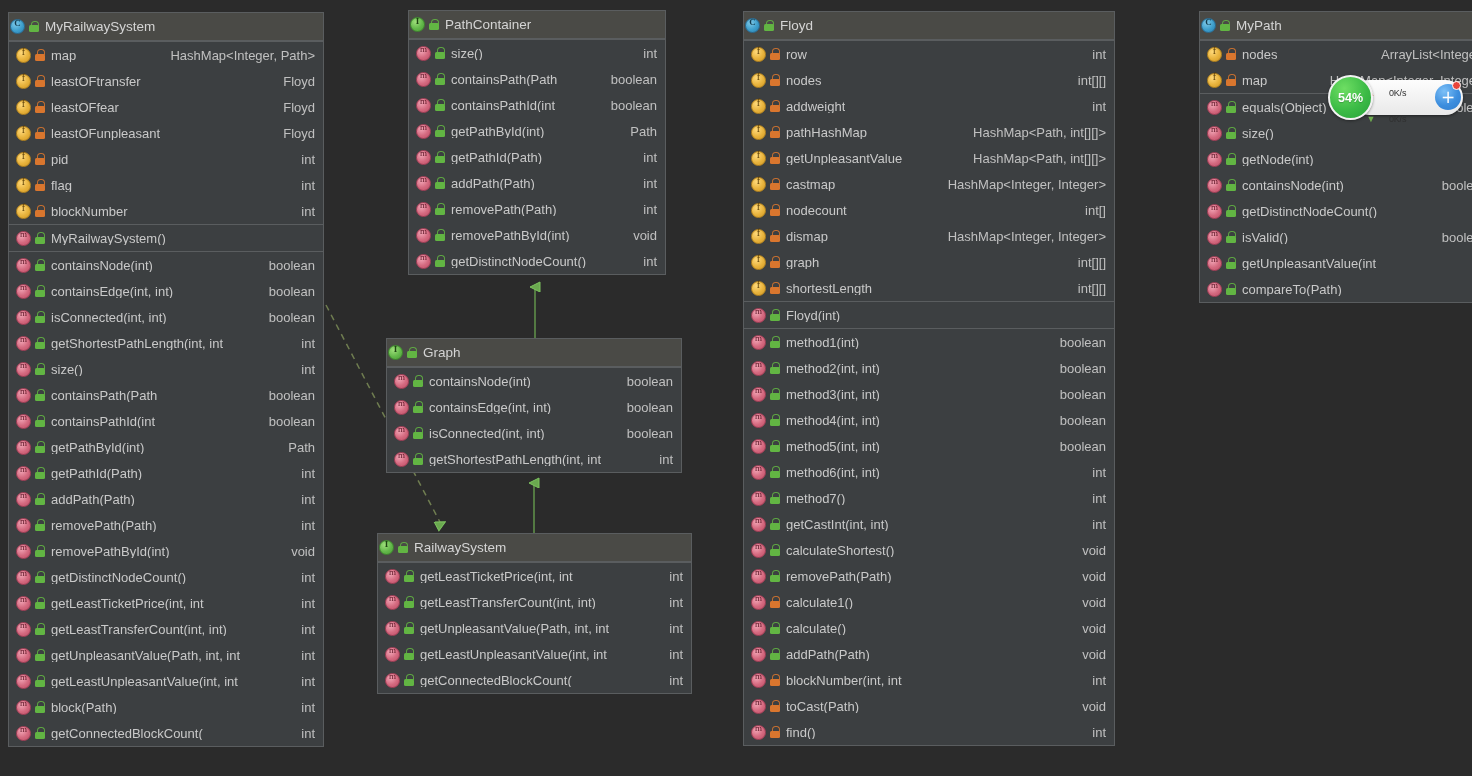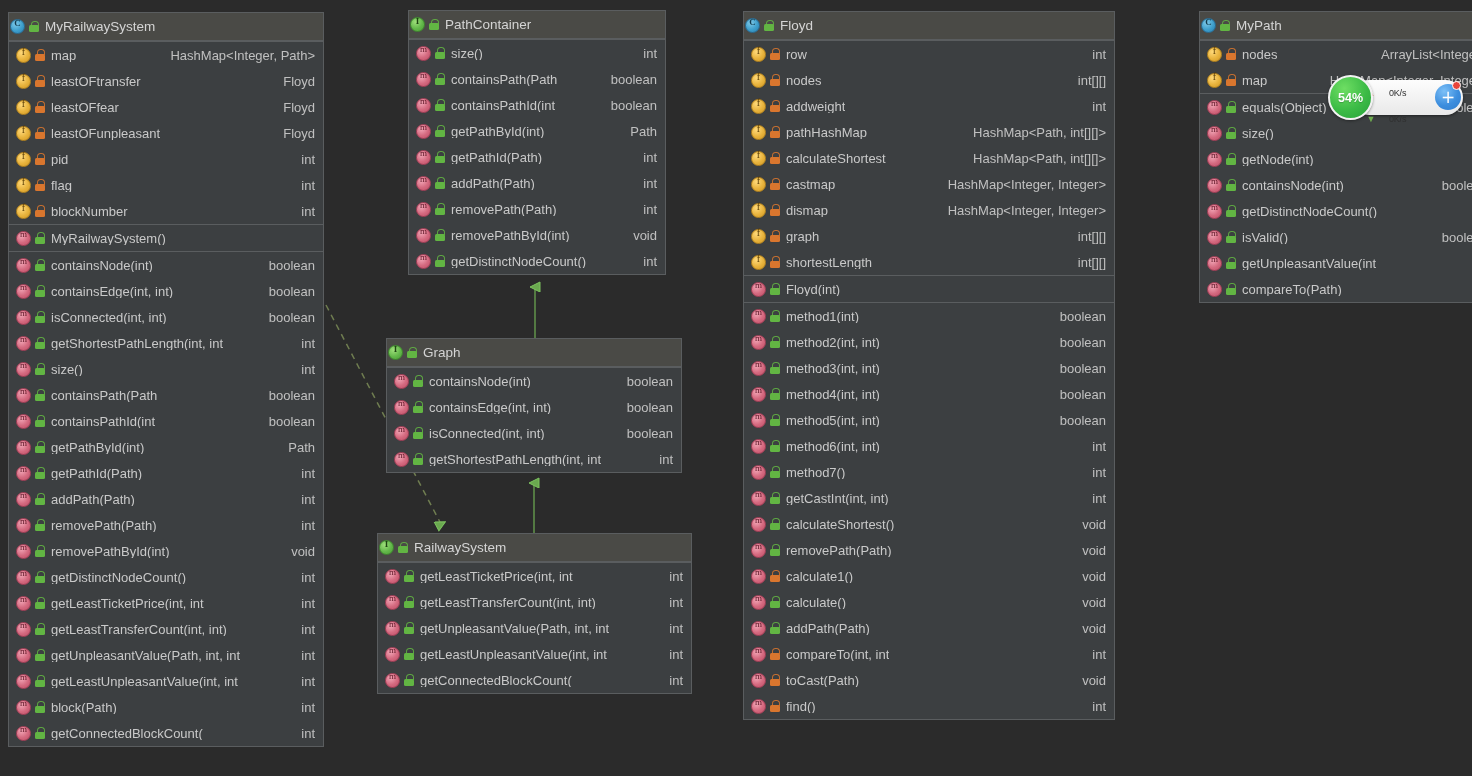--- a/index.html
+++ b/index.html
@@ -590,32 +590,38 @@
           </div>
           <div class="row">
             <span class="ic ic-field"></span>
             <span class="vis vis-private"></span>
             <span class="mname">pathHashMap</span>
             <span class="mtype">HashMap&lt;Path, int[][]&gt;</span>
           </div>
           <div class="row">
             <span class="ic ic-field"></span>
             <span class="vis vis-private"></span>
-            <span class="mname">calculateShortest</span>
+            <span class="mname">getUnpleasantValue</span>
             <span class="mtype">HashMap&lt;Path, int[][]&gt;</span>
           </div>
           <div class="row">
             <span class="ic ic-field"></span>
             <span class="vis vis-private"></span>
             <span class="mname">castmap</span>
             <span class="mtype">HashMap&lt;Integer, Integer&gt;</span>
           </div>
           <div class="row">
             <span class="ic ic-field"></span>
             <span class="vis vis-private"></span>
+            <span class="mname">nodecount</span>
+            <span class="mtype">int[]</span>
+          </div>
+          <div class="row">
+            <span class="ic ic-field"></span>
+            <span class="vis vis-private"></span>
             <span class="mname">dismap</span>
             <span class="mtype">HashMap&lt;Integer, Integer&gt;</span>
           </div>
           <div class="row">
             <span class="ic ic-field"></span>
             <span class="vis vis-private"></span>
             <span class="mname">graph</span>
             <span class="mtype">int[][]</span>
           </div>
           <div class="row">
@@ -708,21 +714,21 @@
           </div>
           <div class="row">
             <span class="ic ic-method"></span>
             <span class="vis vis-public"></span>
             <span class="mname">addPath(Path)</span>
             <span class="mtype">void</span>
           </div>
           <div class="row">
             <span class="ic ic-method"></span>
             <span class="vis vis-private"></span>
-            <span class="mname">compareTo(int, int</span>
+            <span class="mname">blockNumber(int, int</span>
             <span class="mtype">int</span>
           </div>
           <div class="row">
             <span class="ic ic-method"></span>
             <span class="vis vis-private"></span>
             <span class="mname">toCast(Path)</span>
             <span class="mtype">void</span>
           </div>
           <div class="row">
             <span class="ic ic-method"></span>

